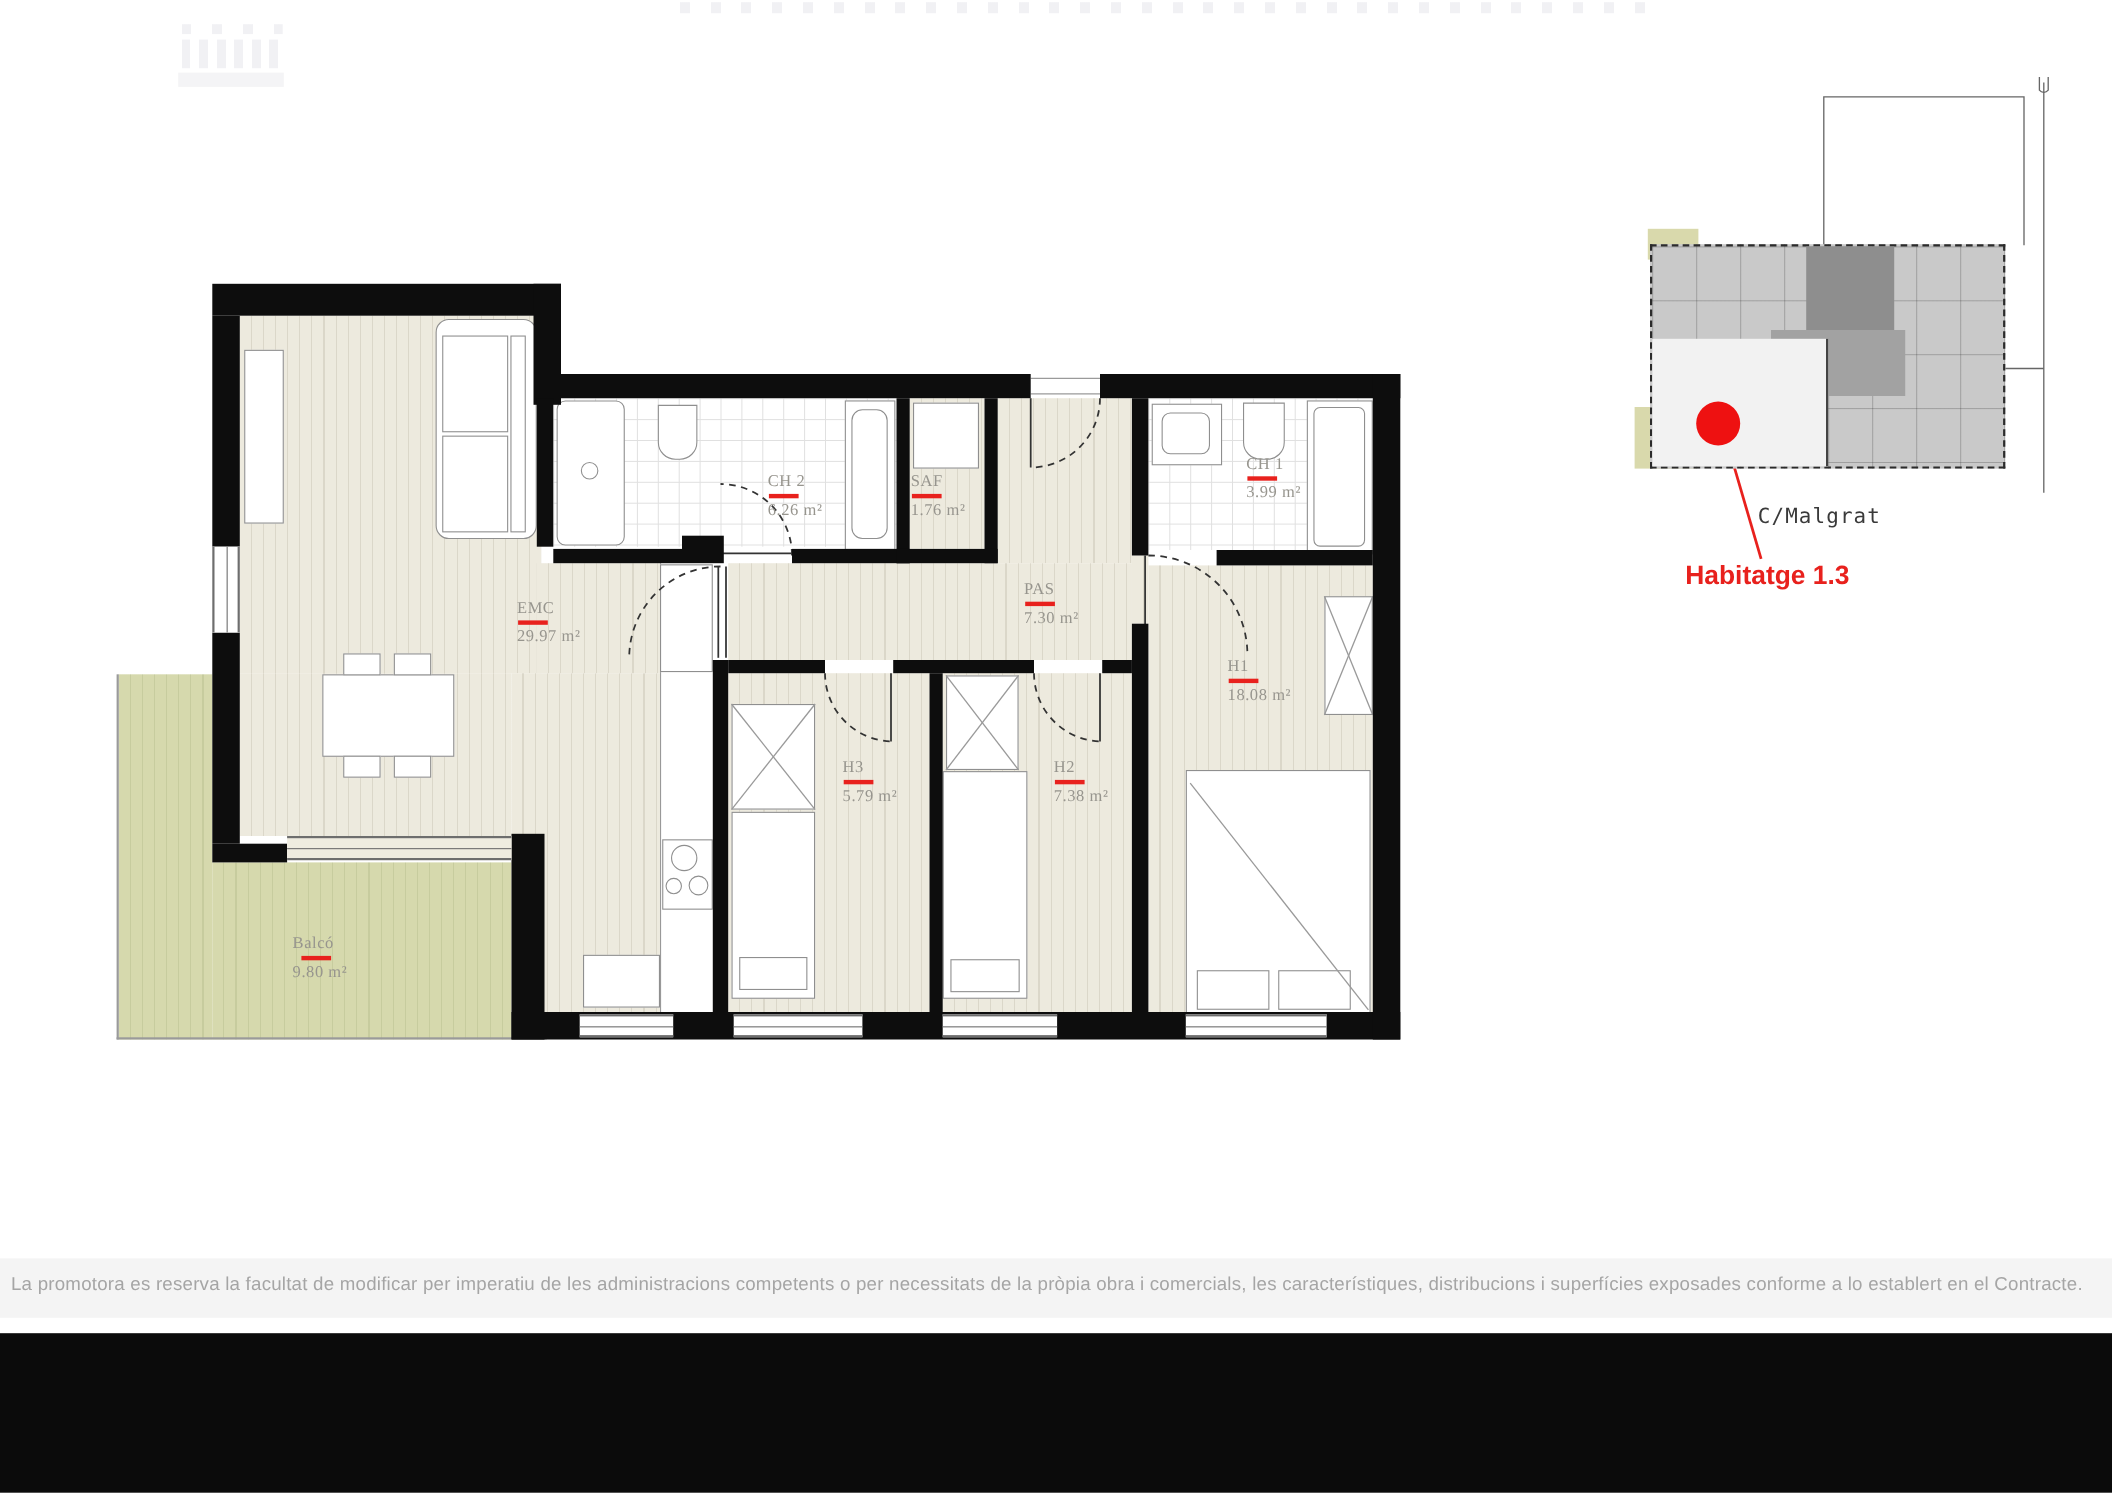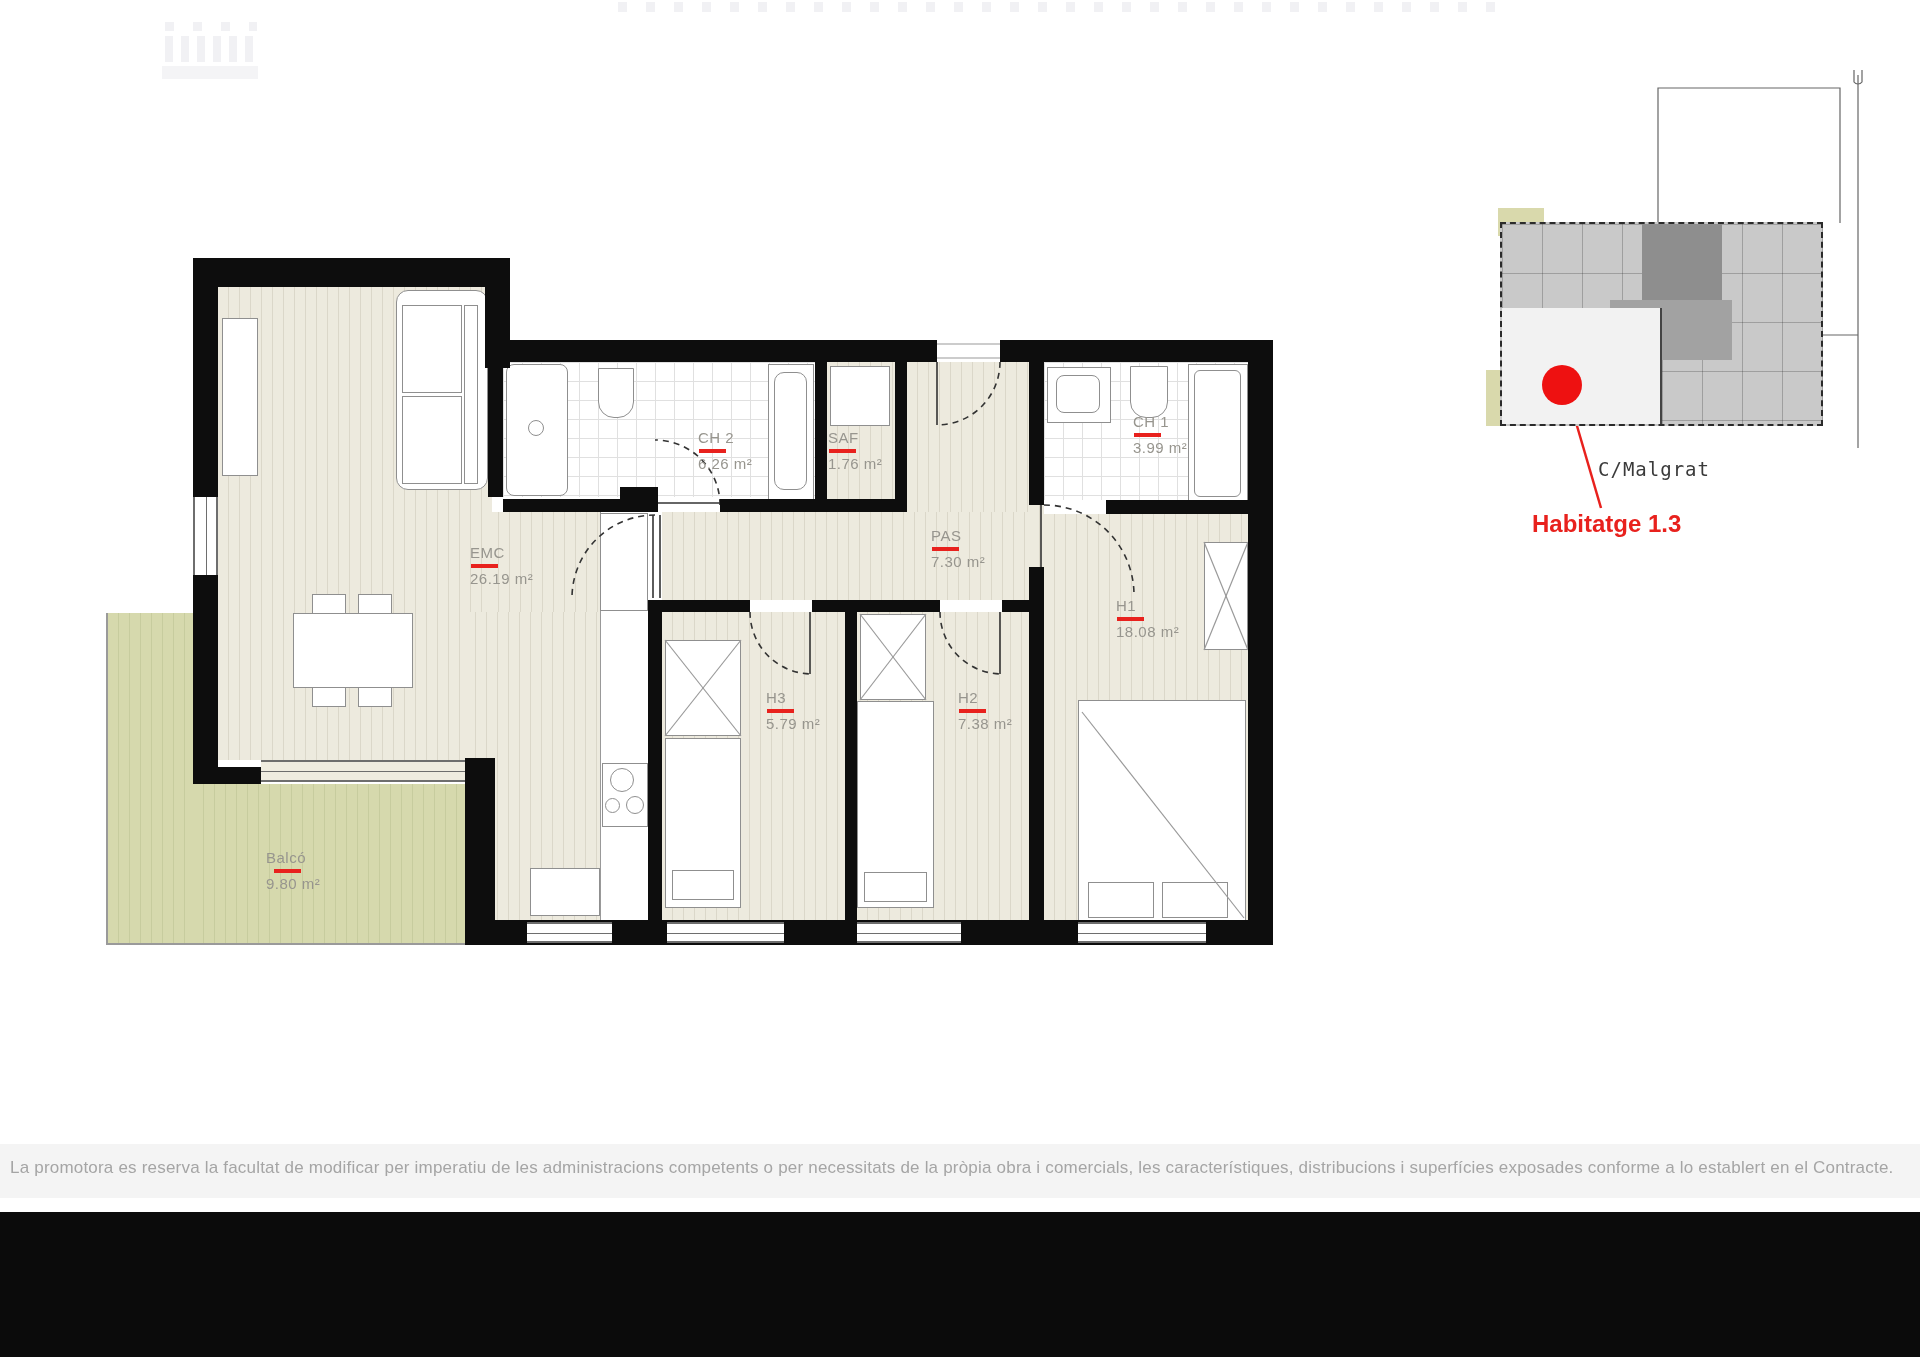--- a/index.html
+++ b/index.html
@@ -13,21 +13,21 @@
         background-image:linear-gradient(#e0e0e0 1px,transparent 1px),linear-gradient(90deg,#e0e0e0 1px,transparent 1px);
         background-size:19px 19px}
   .furn{position:absolute;background:#fff;border:1.5px solid #8f8f8f;box-sizing:border-box}
   .circ{position:absolute;border:1.5px solid #8f8f8f;border-radius:50%;background:#fff;box-sizing:border-box}
   .winh{position:absolute;background:#fff;border-top:2px solid #6e6e6e;border-bottom:2px solid #6e6e6e;box-sizing:border-box}
   .winh::before{content:"";position:absolute;left:0;right:0;top:50%;height:1px;background:#6e6e6e}
   .winv{position:absolute;background:#fff;border-left:2px solid #6e6e6e;border-right:2px solid #6e6e6e;box-sizing:border-box}
   .winv::before{content:"";position:absolute;top:0;bottom:0;left:50%;width:1px;background:#6e6e6e}
   .slider{position:absolute;background:#efece0;border-top:2px solid #6e6e6e;border-bottom:2px solid #6e6e6e;box-sizing:border-box}
   .slider::before{content:"";position:absolute;left:0;right:0;top:50%;height:1px;background:#6e6e6e}
-  .room-label{position:absolute;font-family:Liberation Sans, sans-serif;color:var(--label,#97958e);
+  .room-label{position:absolute;font-family:Liberation Serif, serif;color:var(--label,#97958e);
               font-size:15px;line-height:1.12;letter-spacing:.5px;white-space:nowrap}
   .room-label .bar{width:27px;height:4px;background:var(--accent-red,#e8211d);margin:2px 0 3px 1px}
   .faint{position:absolute;background:repeating-linear-gradient(90deg,#f1f1f4 0 9px,transparent 9px 28px)}
   .faint2{position:absolute;background:repeating-linear-gradient(90deg,#f1f1f4 0 8px,transparent 8px 16px)}
   .kp-text{position:absolute;font-family:"DejaVu Sans Mono",monospace;color:#3a3a3a;font-size:19px;letter-spacing:1px}
   .kp-unit{position:absolute;font-weight:bold;color:var(--accent-red,#e8211d);font-size:24px}
   .disclaimer-band{position:absolute;left:0;top:1144px;width:1920px;height:54px;background:#f4f4f4}
   .disclaimer{position:absolute;left:10px;top:1158px;width:1900px;font-size:17px;color:#a5a5a5;letter-spacing:.2px}
   .footer{position:absolute;left:0;top:1212px;width:1920px;height:145px;background:var(--footer-bg,#0b0b0b);color:#fff}
   svg.overlay{position:absolute;left:0;top:0;pointer-events:none}
@@ -165,21 +165,21 @@
   <div class="winv" style="left:193px;top:497px;width:25px;height:78px"></div>
   <div class="slider" style="left:261px;top:760px;width:204px;height:22px"></div>
   <div class="winh" style="left:527px;top:922px;width:85px;height:21px"></div>
   <div class="winh" style="left:667px;top:922px;width:117px;height:21px"></div>
   <div class="winh" style="left:857px;top:922px;width:104px;height:21px"></div>
   <div class="winh" style="left:1078px;top:922px;width:128px;height:21px"></div>
 
   <div class="room-label" style="left:470px;top:545px">
     <div>EMC</div>
       <div class="bar"></div>
-    <div>26.19 m²</div>
+    <div>29.97 m²</div>
   </div>
   <div class="room-label" style="left:698px;top:430px">
     <div>CH 2</div>
       <div class="bar"></div>
     <div>6.26 m²</div>
   </div>
   <div class="room-label" style="left:828px;top:430px">
     <div>SAF</div>
       <div class="bar"></div>
     <div>1.76 m²</div>

